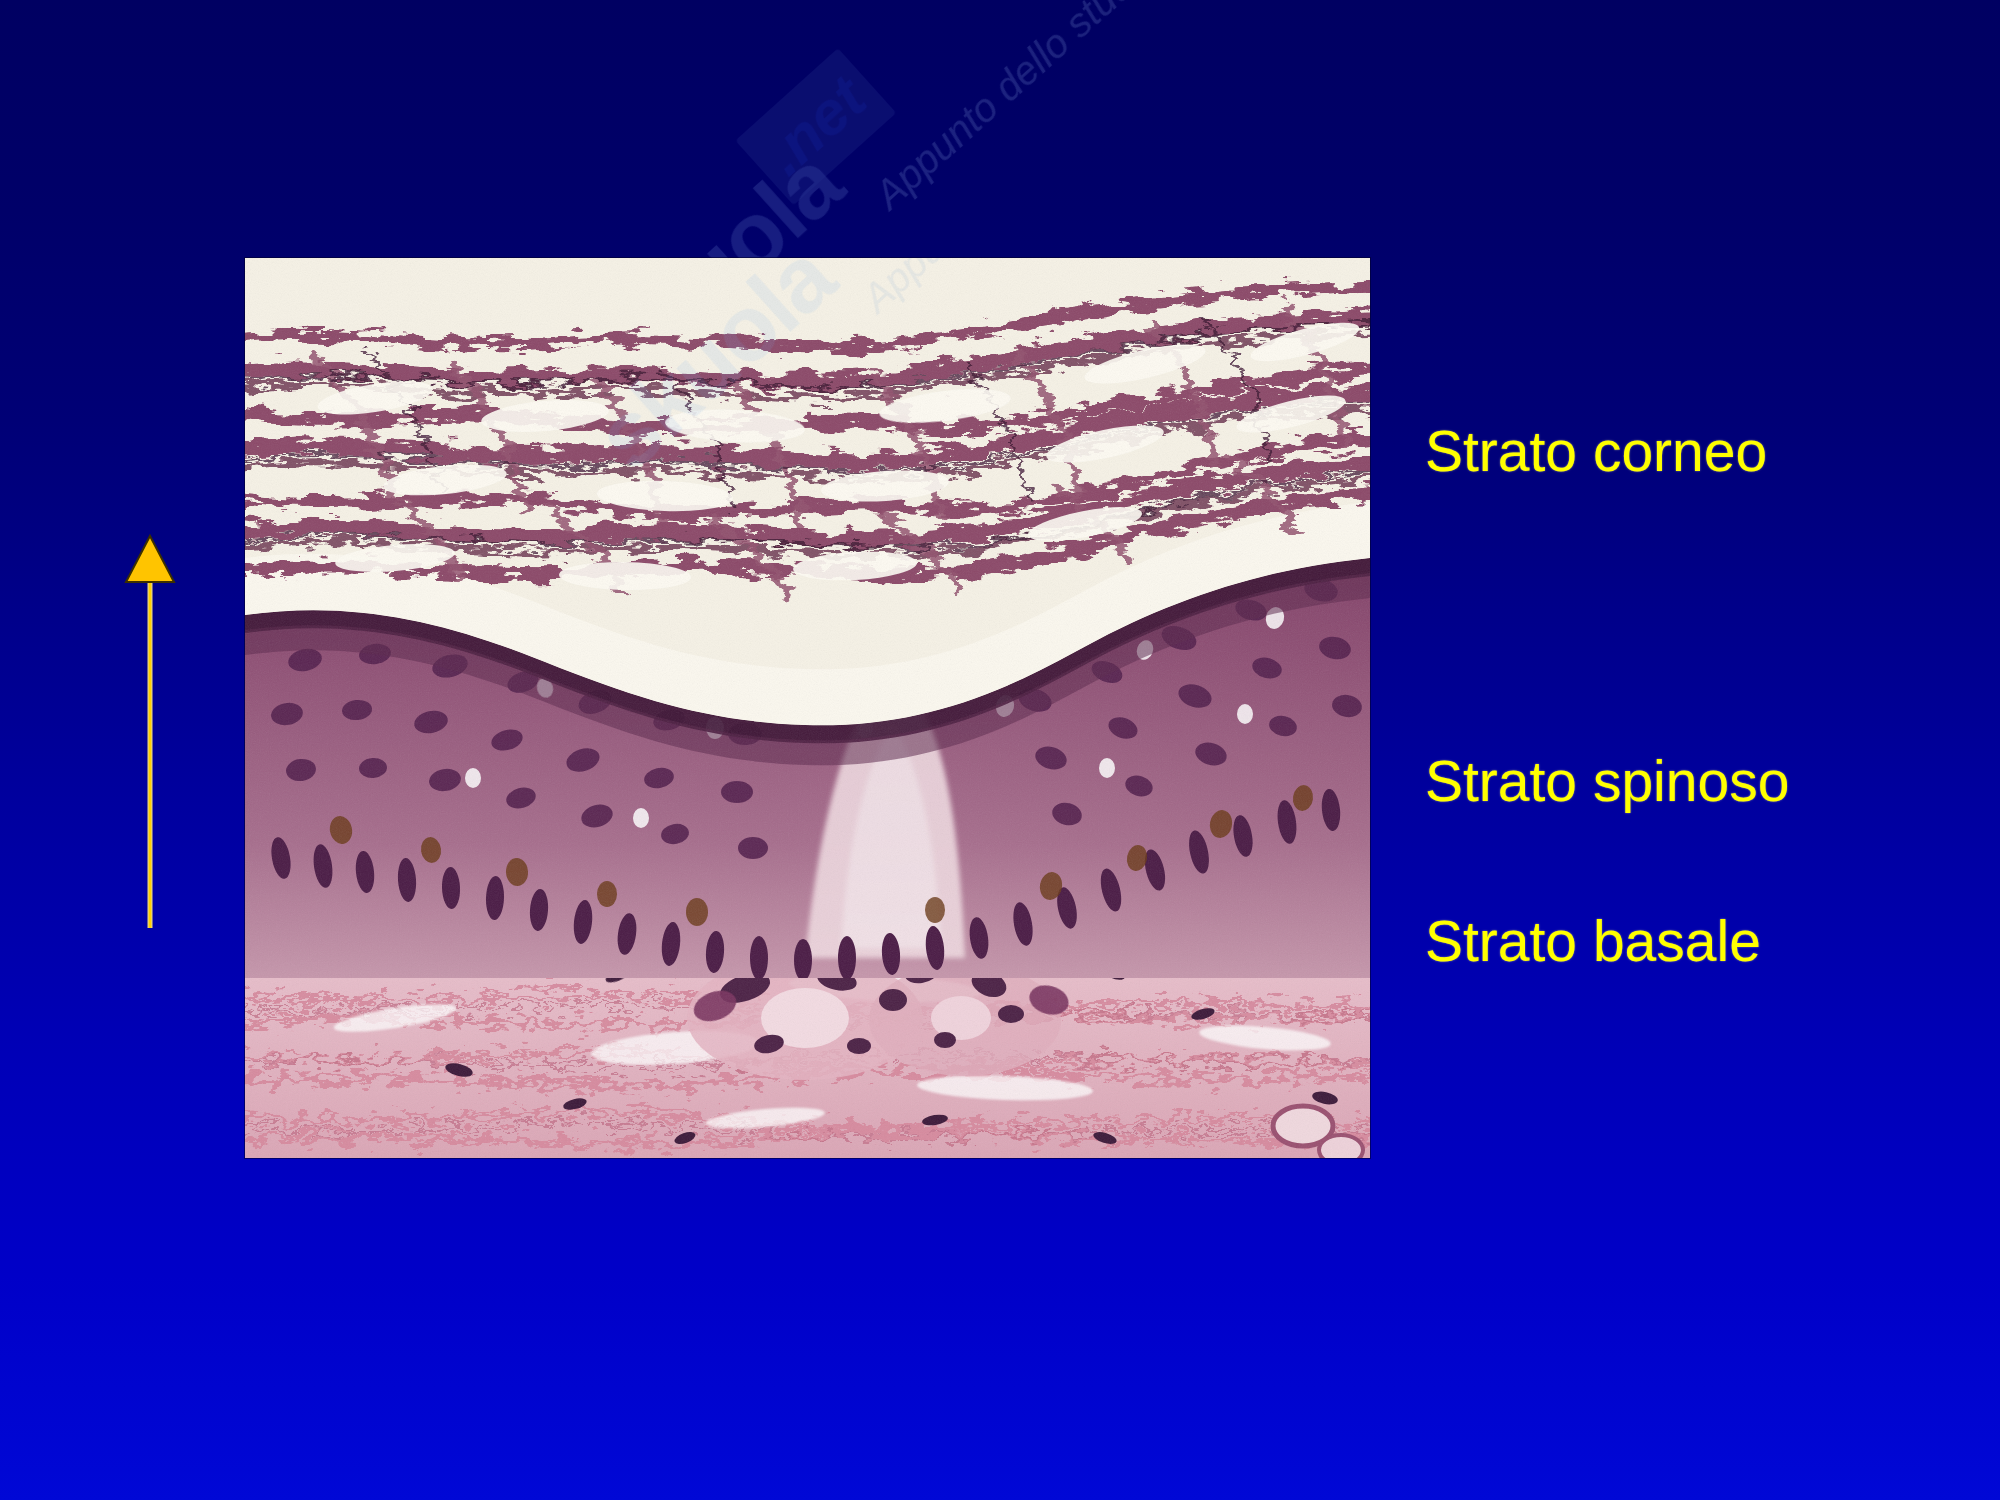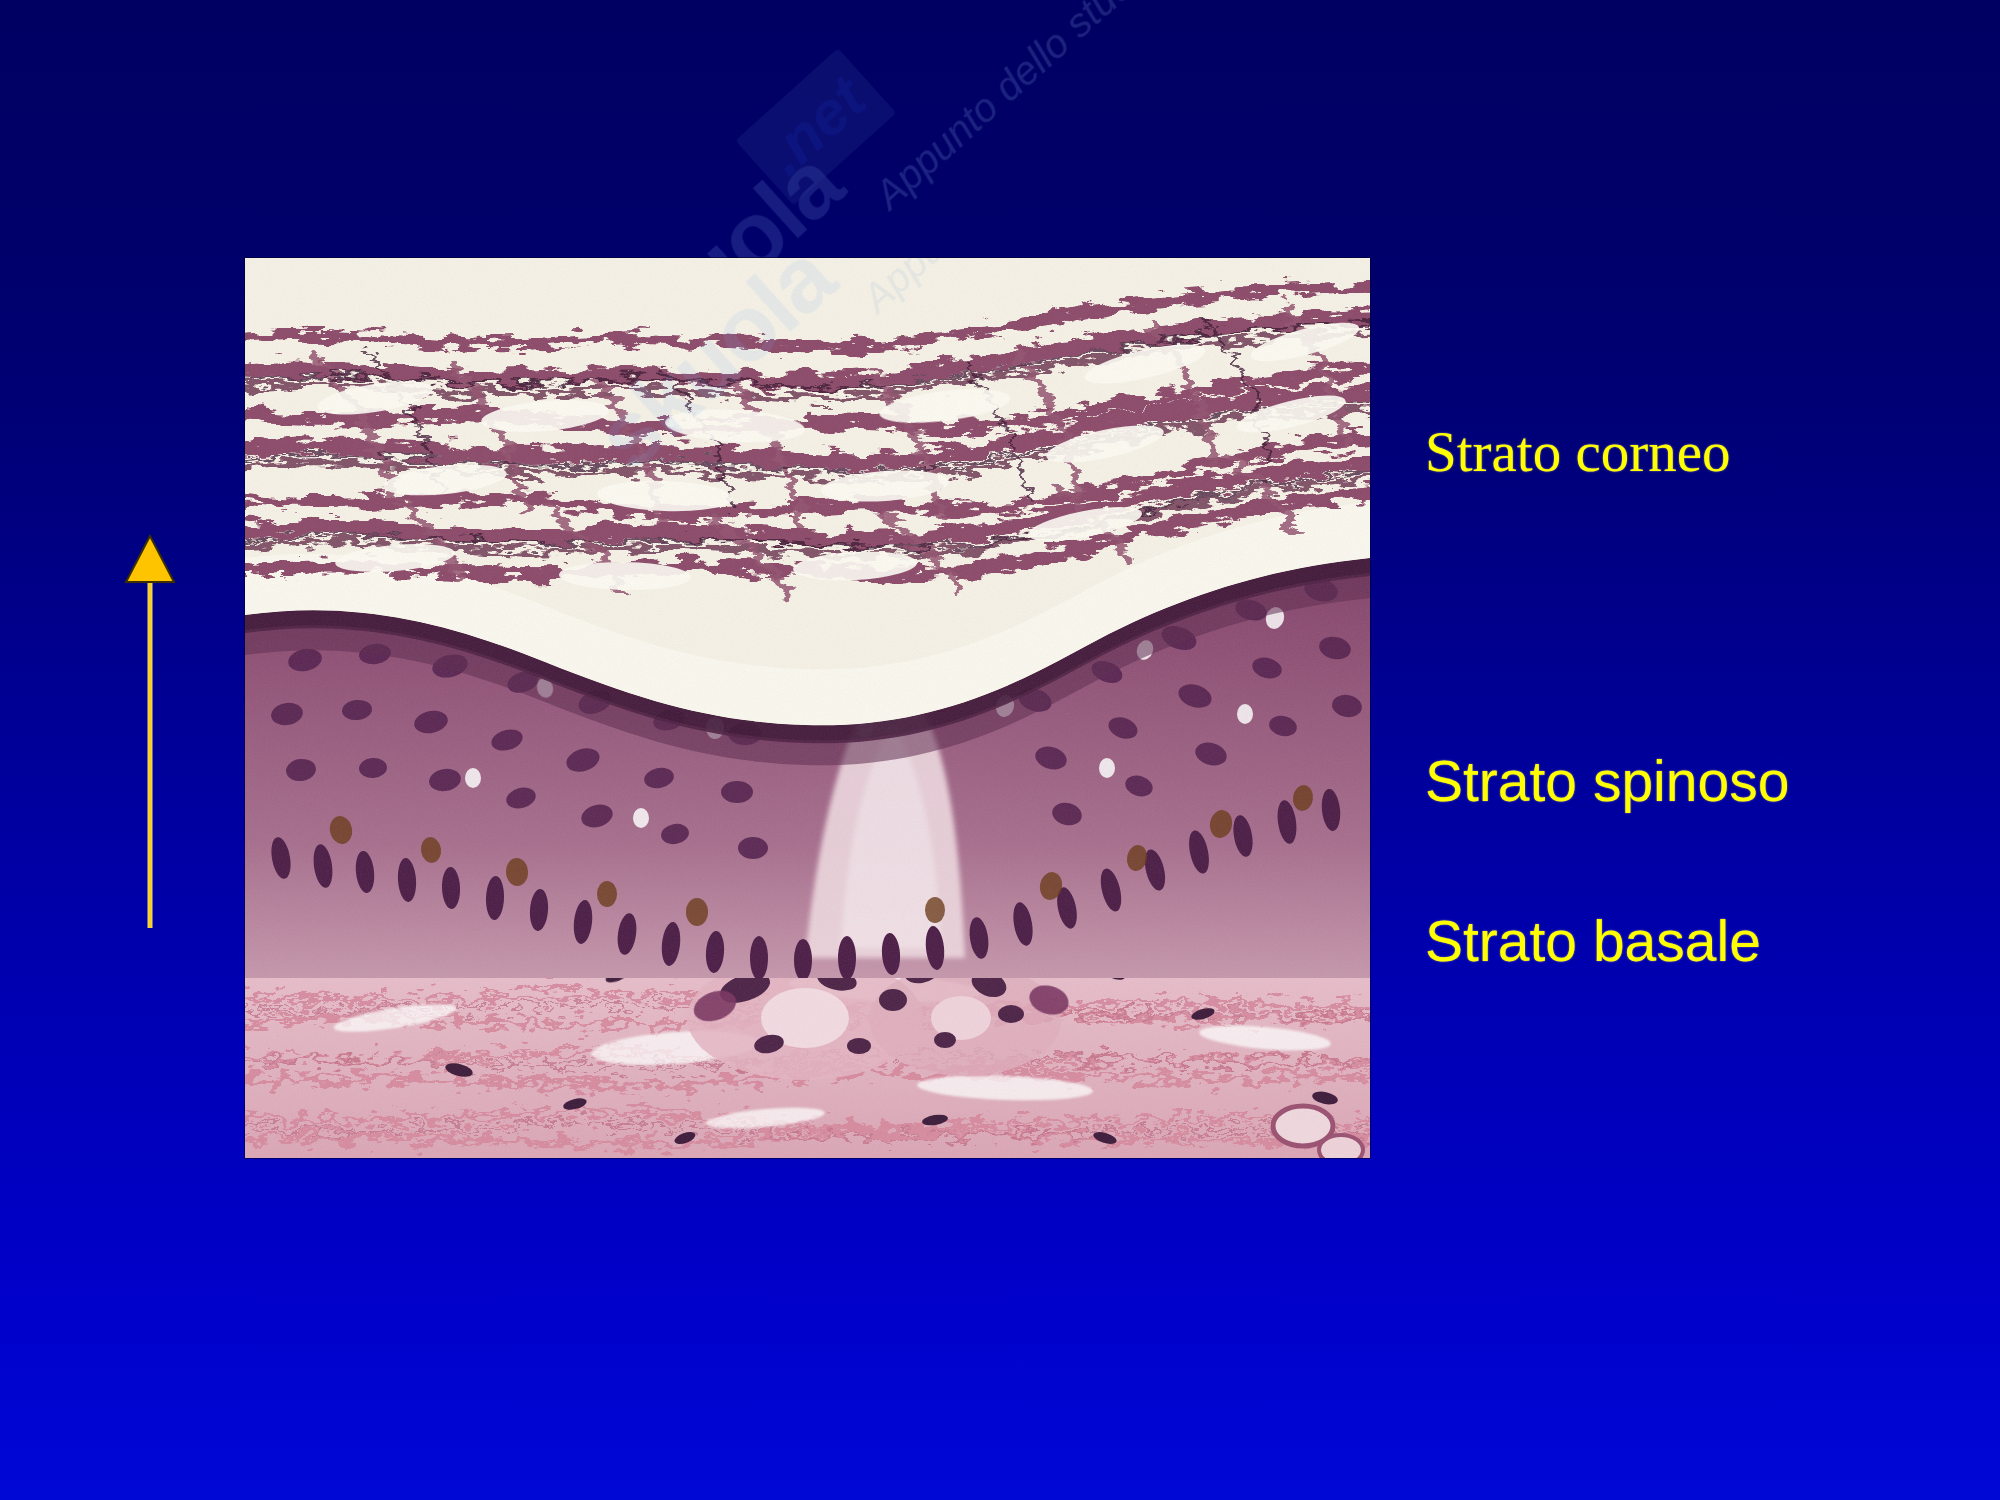--- a/index.html
+++ b/index.html
@@ -71,21 +71,21 @@
 
   
   .layer-label{
     position:absolute;left:1425px;
     color:#ffff00;
     font-size:57px;
     line-height:1.05;
     white-space:nowrap;
     text-shadow:0 0 2px rgba(255,255,160,.55);
   }
-  #lbl-corneo{top:422px;font-family:Liberation Serif, serif;}
+  #lbl-corneo{top:422px;}
   #lbl-granuloso{top:590px;}
   #lbl-spinoso{top:752px;}
   #lbl-basale{top:912px;}
 </style>
 </head>
 <body>
 
 <div id="slide">
 
   <div id="watermark">

